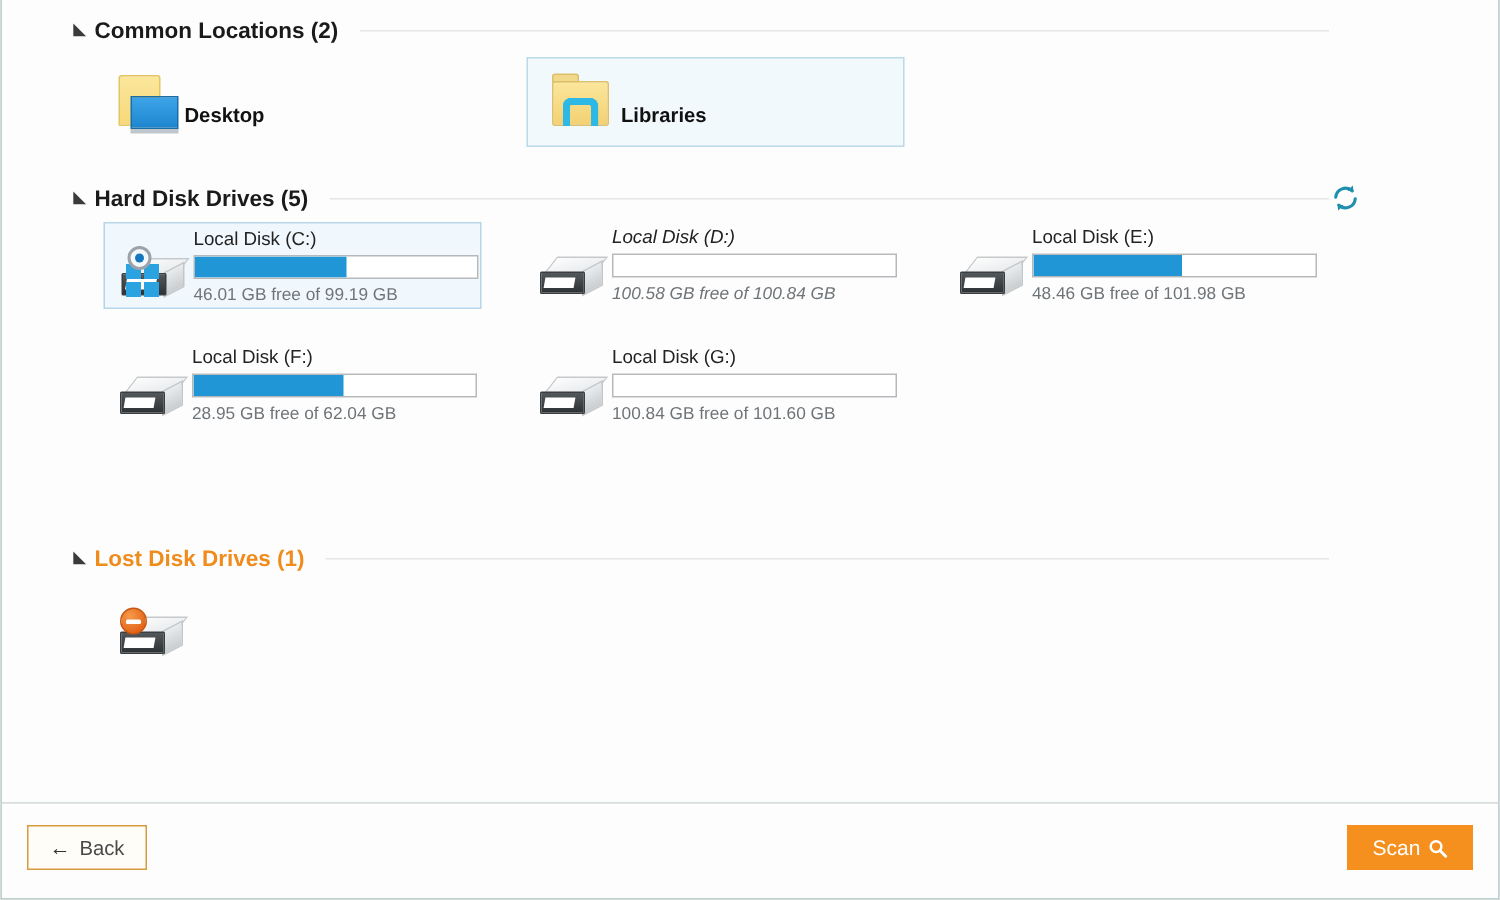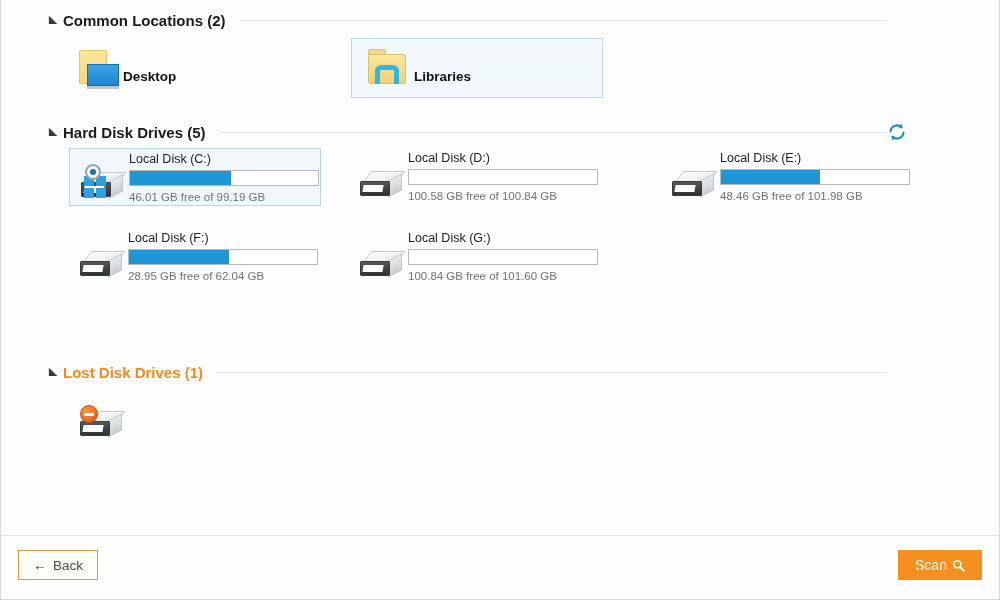--- a/index.html
+++ b/index.html
@@ -366,39 +366,39 @@
         <span class="drv-text">
           <div class="drv-name">Local Disk (C:)</div>
           <div class="bar">
               <span class="fill" style="width:53.6%"></span>
             </div>
           <div class="drv-free">46.01 GB free of 99.19 GB</div>
         </span>
       </div>
     </div>
 
-    <div class="drive" style="left:348px; top:148px;">
+    <div class="drive" style="left:348px; top:148px;font-style:italic;">
       <div class="drive-inner">
         <span class="drv-ico">
           <span class="top"></span>
             <span class="side"></span>
             <span class="front"></span>
             <span class="slot"></span>
         </span>
         <span class="drv-text">
           <div class="drv-name">Local Disk (D:)</div>
           <div class="bar">
               <span class="fill" style="width:0%"></span>
             </div>
           <div class="drv-free">100.58 GB free of 100.84 GB</div>
         </span>
       </div>
     </div>
 
-    <div class="drive" style="left:660px; top:148px;">
+    <div class="drive" style="left:628px; top:148px;">
       <div class="drive-inner">
         <span class="drv-ico">
           <span class="top"></span>
             <span class="side"></span>
             <span class="front"></span>
             <span class="slot"></span>
         </span>
         <span class="drv-text">
           <div class="drv-name">Local Disk (E:)</div>
           <div class="bar">

